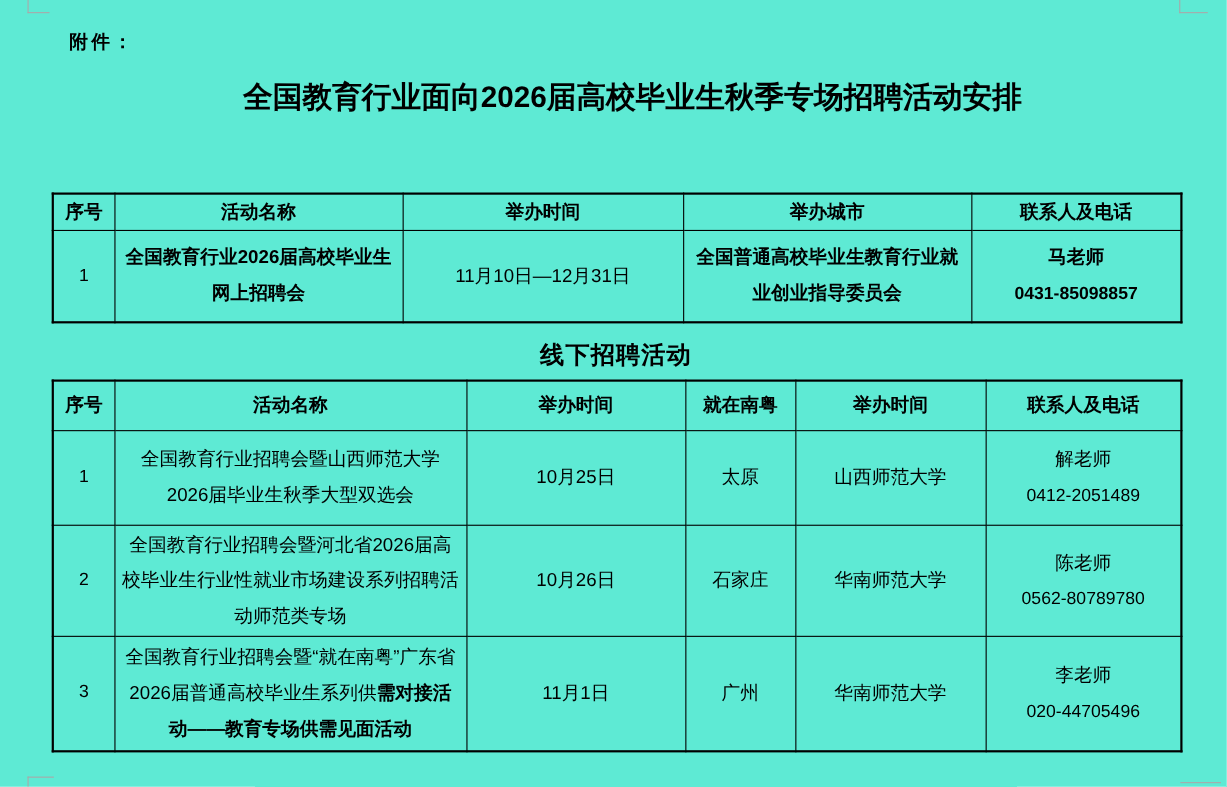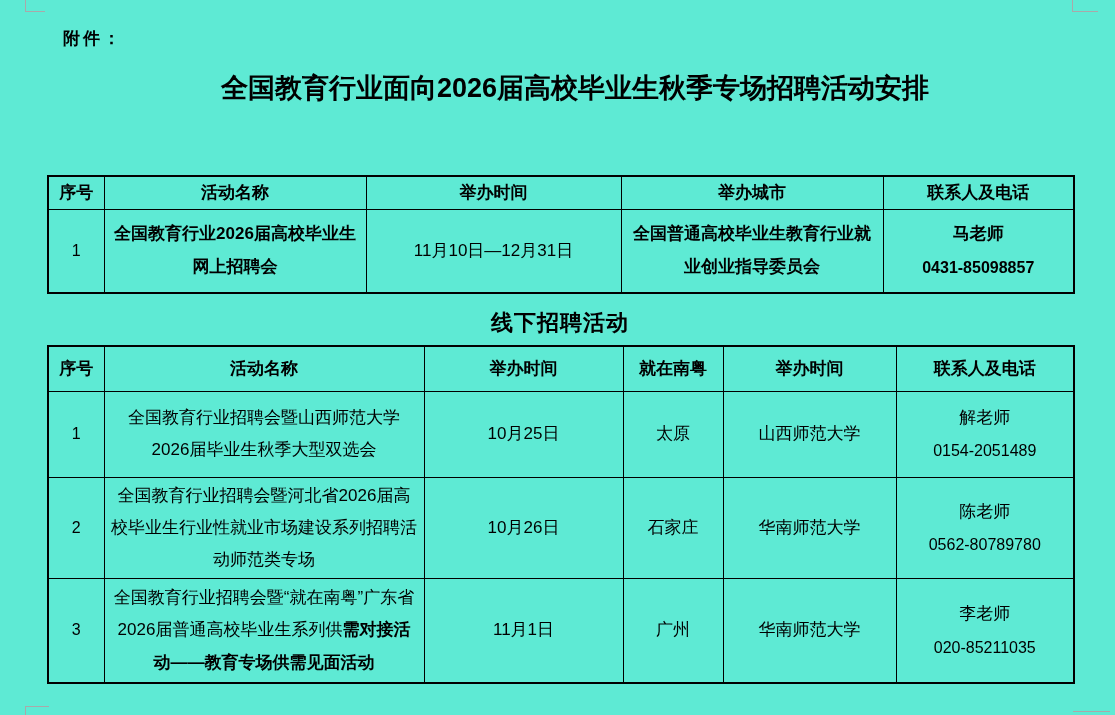--- a/index.html
+++ b/index.html
@@ -136,21 +136,21 @@
     </thead>
     <tbody>
       <tr class="r1">
         <td class="num">1</td>
         <td>全国教育行业招聘会暨山西师范大学2026届毕业生秋季大型双选会</td>
         <td>10月25日</td>
         <td>太原</td>
         <td>山西师范大学</td>
         <td class="contact">
           <span class="cname">解老师</span>
-          <span class="cphone">0154-2051489</span>
+          <span class="cphone">0412-2051489</span>
         </td>
       </tr>
       <tr class="r2">
         <td class="num">2</td>
         <td>全国教育行业招聘会暨河北省2026届高校毕业生行业性就业市场建设系列招聘活动师范类专场</td>
         <td>10月26日</td>
         <td>石家庄</td>
         <td>华南师范大学</td>
         <td class="contact">
           <span class="cname">陈老师</span>
@@ -160,19 +160,19 @@
       <tr class="r3">
         <td class="num">3</td>
         <td>
           <span>全国教育行业招聘会暨“就在南粤”广东省2026届普通高校毕业生系列供</span><span class="alt-font">需对接活动——教育专场供需见面活动</span>
         </td>
         <td>11月1日</td>
         <td>广州</td>
         <td>华南师范大学</td>
         <td class="contact">
           <span class="cname">李老师</span>
-          <span class="cphone">020-85211035</span>
+          <span class="cphone">020-44705496</span>
         </td>
       </tr>
     </tbody>
   </table>
 
 </div>
 
 </body></html>

